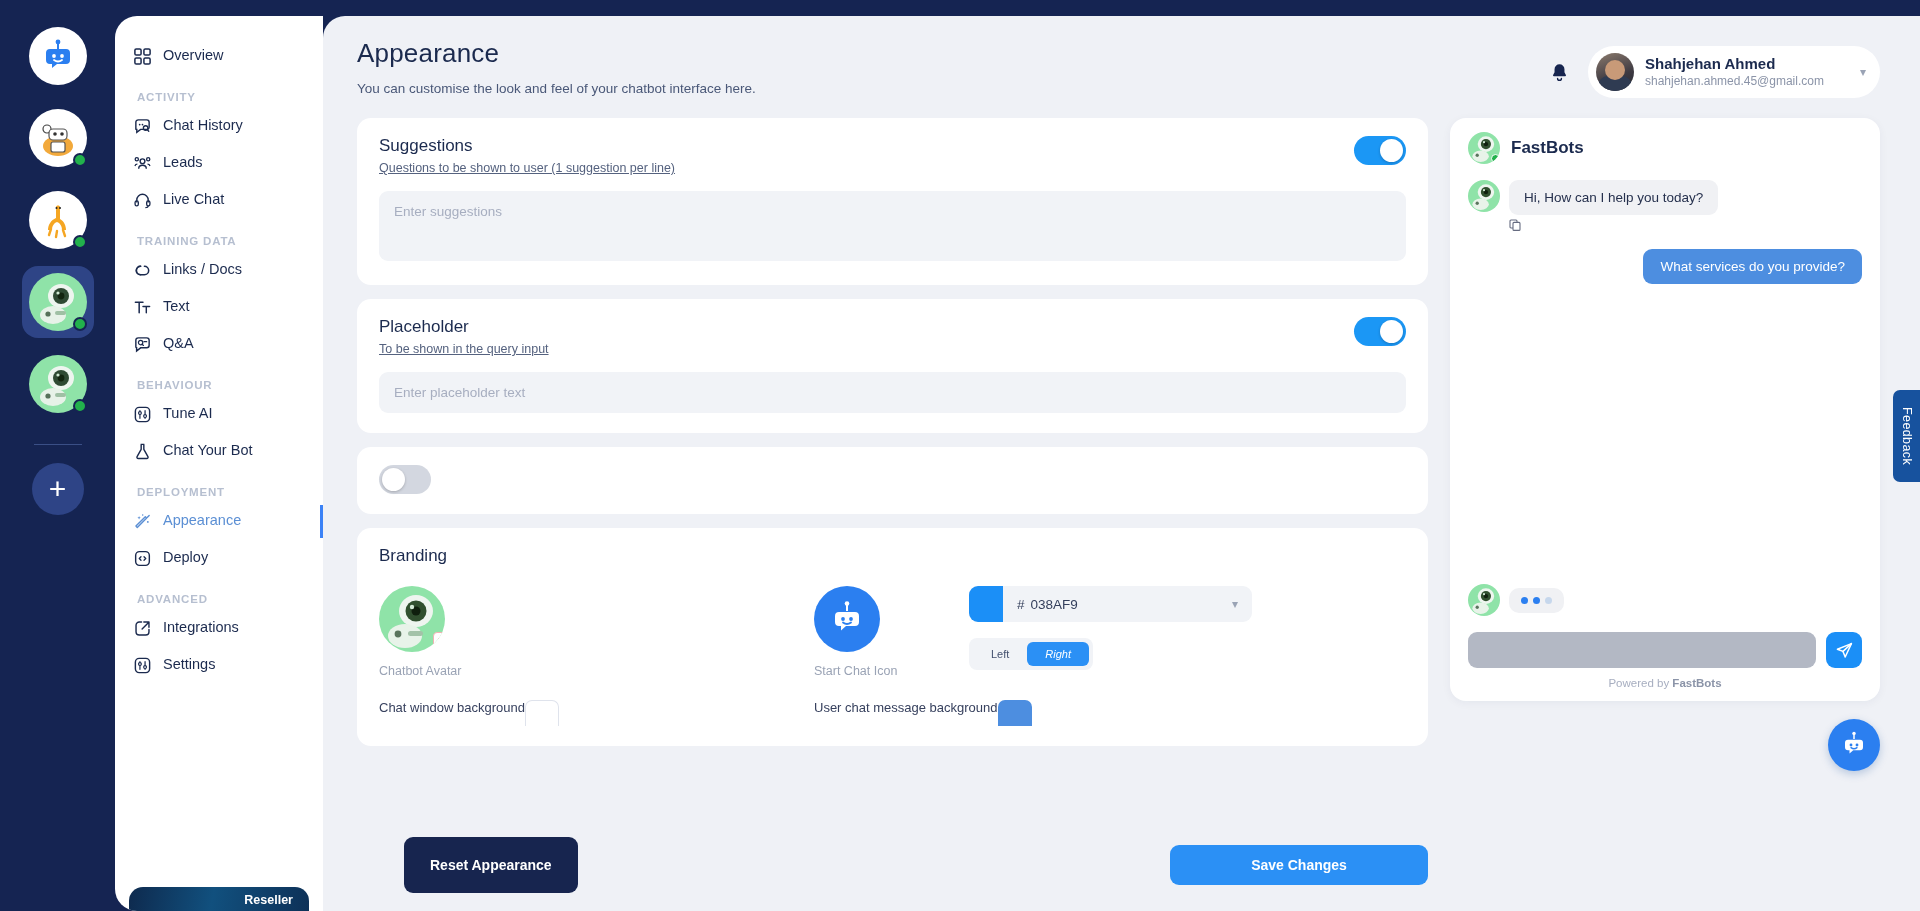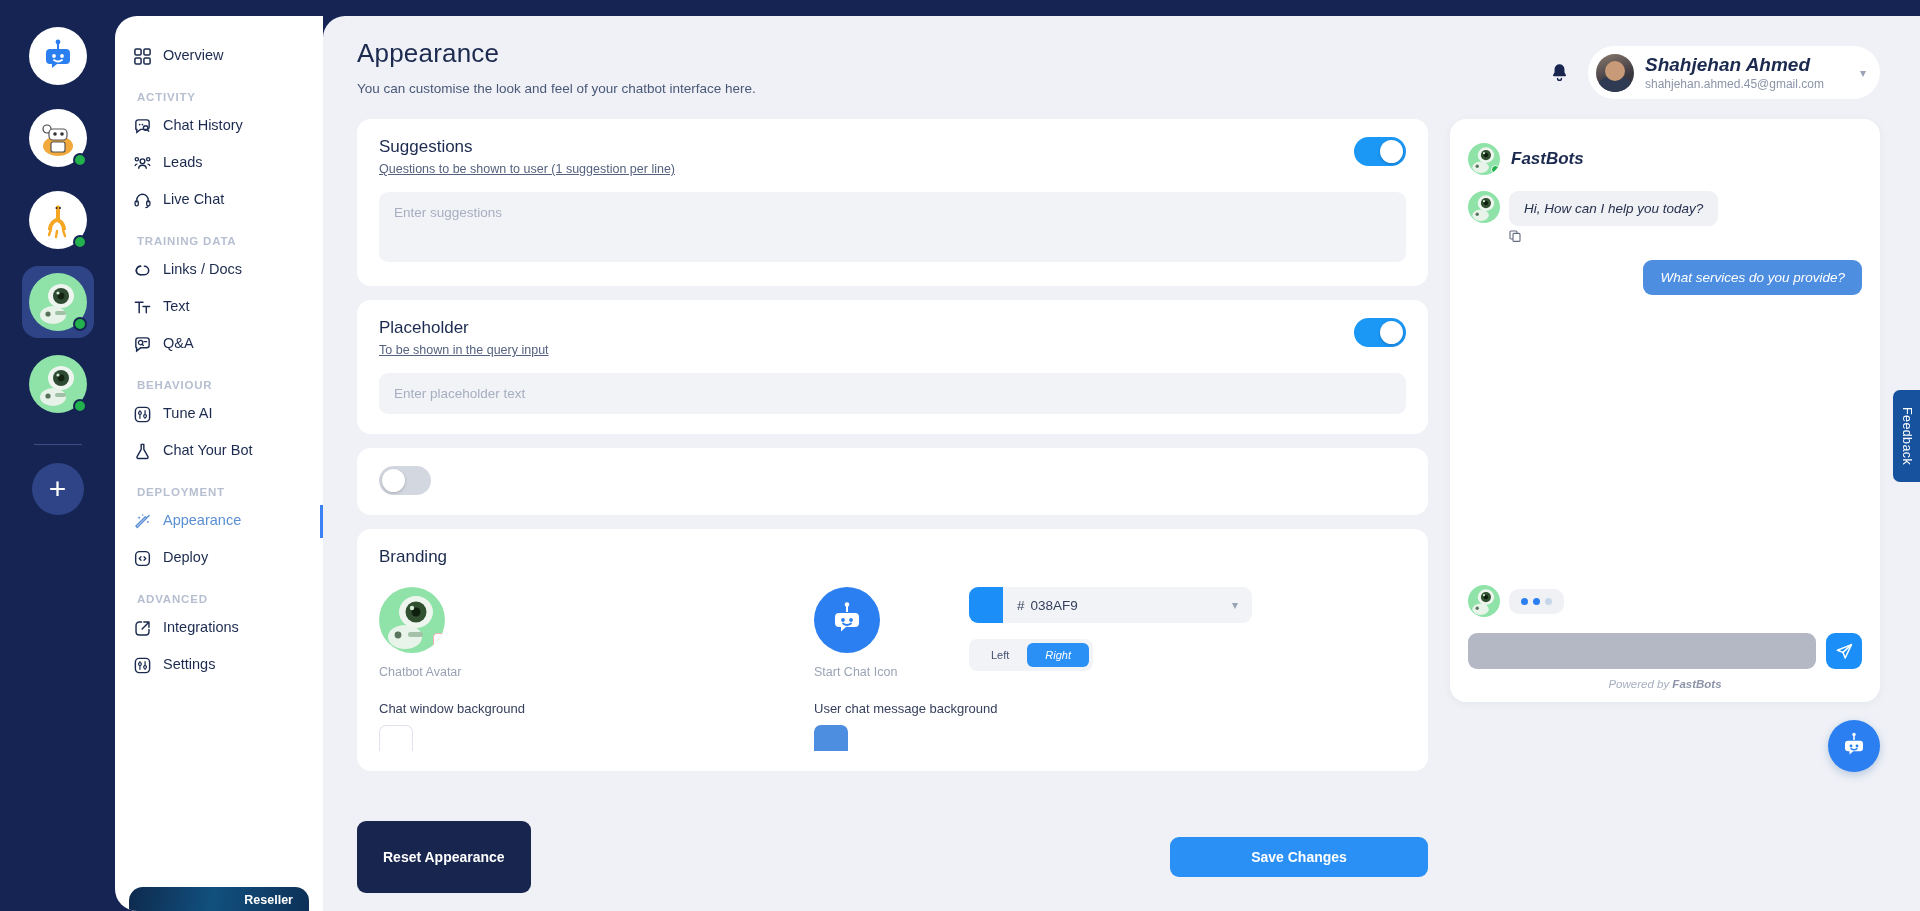--- a/index.html
+++ b/index.html
@@ -113,21 +113,21 @@
     flex: 0 0 38px; overflow: hidden; position: relative;
   }
   .user-ava::after {
     content:""; position:absolute; left:9px; top:7px; width:20px; height:20px;
     border-radius:50%; background:#c89a78;
   }
   .user-ava::before {
     content:""; position:absolute; left:2px; bottom:0; width:34px; height:15px;
     border-radius:10px 10px 0 0; background:#2f3b52;
   }
-  .user-name { font-size: 19px; color: #1b2a4e; font-weight: 600; line-height: 1.25; font-style: italic; }
+  .user-name { font-size: 15px; color: #1b2a4e; font-weight: 600; line-height: 1.25; }
   .user-mail { font-size: 12px; color: #8b94a8; line-height: 1.3; }
   .chev { margin-left: auto; color: #9aa3b5; font-size: 12px; }
 
   
   .content {
     flex: 1; display: flex; gap: 22px;
     padding: 20px 40px 0 34px;
     min-height: 0;
   }
   .col-left { flex: 1 1 auto; min-width: 0; display: flex; flex-direction: column; min-height: 0; }
@@ -203,51 +203,50 @@
   .seg {
     margin-top: 16px; display: inline-flex; background: #f1f3f7;
     border-radius: 8px; padding: 4px; width: fit-content;
   }
   .seg > div {
     padding: 6px 18px; font-size: 11px; border-radius: 6px;
     color: #44506e; cursor: pointer;
   }
   .seg > div.on { background: #2b90f5; color: #fff; font-style: italic; }
   .bg-row { display: flex; margin-top: 22px; }
-  .bg-col { display: flex; flex-direction: column; }
+  .bg-col { display: flex; }
   .bg-col.b1 { flex: 0 0 435px; }
   .bg-col.b2 { flex: 1; }
   .bg-label { font-size: 13px; color: #374károly; }
   .bg-label { font-size: 13px; color: #37415e; margin-bottom: 9px; }
   .bg-chip { width: 34px; height: 26px; border-radius: 7px 7px 0 0; }
   .bg-chip.white { background: #fff; border: 1px solid #dfe3ec; border-bottom: none; }
   .bg-chip.blue { background: #4d8ee0; }
 
   
   .footer {
     display: flex; align-items: center; justify-content: space-between;
     padding: 14px 0 18px 0;
     flex: 0 0 auto;
   }
   .btn {
     border: none; border-radius: 9px; cursor: pointer;
     font-family: "Liberation Sans", sans-serif;
     font-size: 14px; font-weight: 700; color: #fff;
   }
-  .btn-reset { background: #17254f; padding: 28px 26px; }
+  .btn-reset { background: #17254f; padding: 20px 26px; margin-left: 47px; }
   .btn-save { background: #2b90f5; padding: 12px 0; width: 258px; }
 
   
   .col-right { flex: 0 0 430px; display: flex; flex-direction: column; min-height: 0; }
   .chat-card {
     background: #fff; border-radius: 16px;
     display: flex; flex-direction: column;
-    height: 583px; padding: 20px 14px 10px;
+    height: 583px; padding: 10px 14px 10px;
     box-shadow: 0 2px 10px rgba(25,40,80,.05);
-    font-style: italic;
   }
   .chat-head { display: flex; align-items: center; gap: 11px; padding: 4px 4px 12px; }
   .chat-av {
     width: 32px; height: 32px; border-radius: 50%;
     background: #8fe3a8; position: relative; overflow: hidden; flex: 0 0 32px;
   }
   .chat-av .dot {
     position: absolute; right: 0px; bottom: 1px; width: 9px; height: 9px;
     border-radius: 50%; background: #22b14c; border: 1.5px solid #fff;
   }

